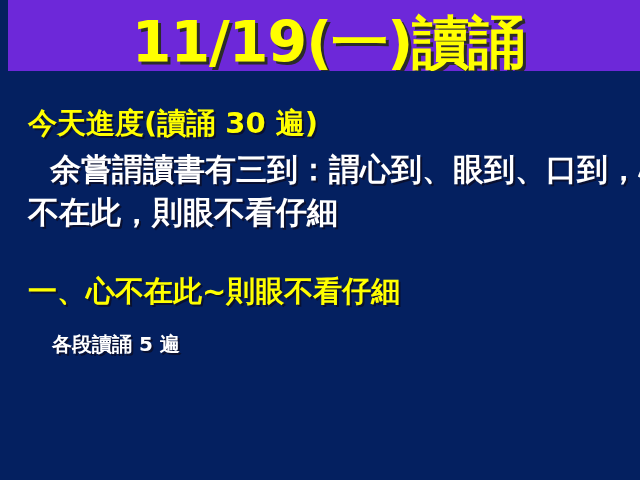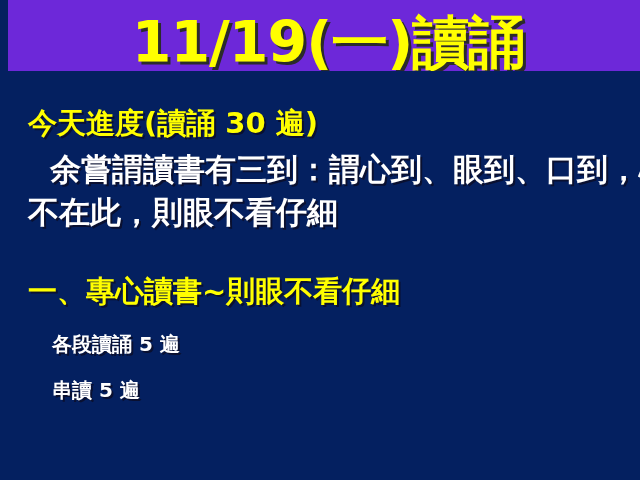--- a/index.html
+++ b/index.html
@@ -111,20 +111,19 @@
   <div id="title-bar">
     <div id="slide-title">11/19(一)讀誦</div>
   </div>
 
   <div id="body-area">
 
     <div class="line lv1" id="heading-today">今天進度(讀誦 30 遍)</div>
 
     <div id="progress-text">余嘗謂讀書有三到：謂心到、眼到、口到，心不在此，則眼不看仔細</div>
 
-    <div class="line lv1" id="heading-focus">一、專心讀書~則眼不看仔細</div>
+    <div class="line lv1" id="heading-focus">一、心不在此~則眼不看仔細</div>
 
     <div class="line lv3" id="detail-1">各段讀誦 5 遍</div>
 
-    <div class="line lv3" id="detail-2">串讀 5 遍</div>
 
   </div>
 </div>
 
 </body></html>

